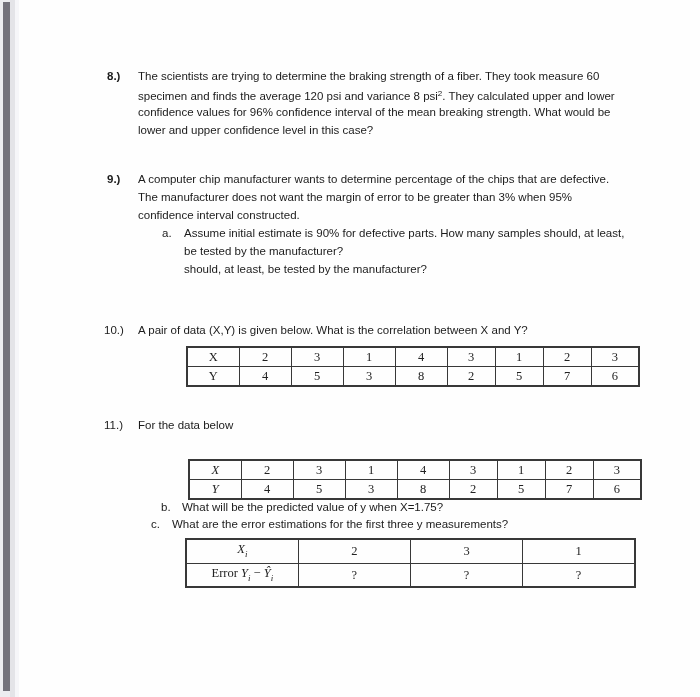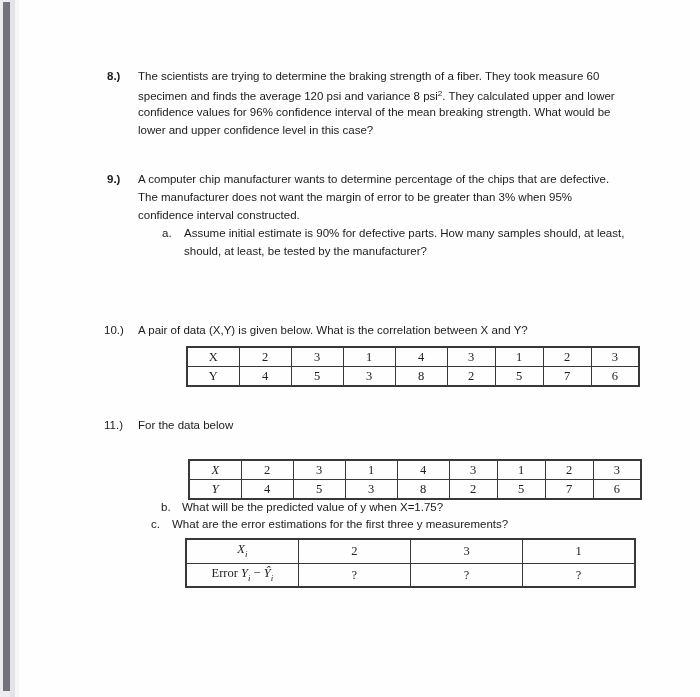--- a/index.html
+++ b/index.html
@@ -93,20 +93,21 @@
 
   <div class="block" style="left:107px; top:170px;">
     <div class="line">
       <span class="qnum">9.)</span><span>A computer chip manufacturer wants to determine percentage of the chips that are defective.</span>
     </div>
     <div class="line ind">The manufacturer does not want the margin of error to be greater than 3% when 95%</div>
     <div class="line ind">confidence interval constructed.</div>
     <div class="line subline">
       <span class="submark">a.</span><span>Assume initial estimate is 90% for defective parts. How many samples should, at least,</span>
     </div>
+    <div class="line subcont">be tested by the manufacturer?</div>
     <div class="line subcont">should, at least, be tested by the manufacturer?</div>
   </div>
 
   <div class="block" style="left:104px; top:321px;">
     <div class="line">
       <span class="qnum-wide">10.)</span><span>A pair of data (X,Y) is given below. What is the correlation between X and Y?</span>
     </div>
   </div>
 
   <table class="dtable" id="t10">

